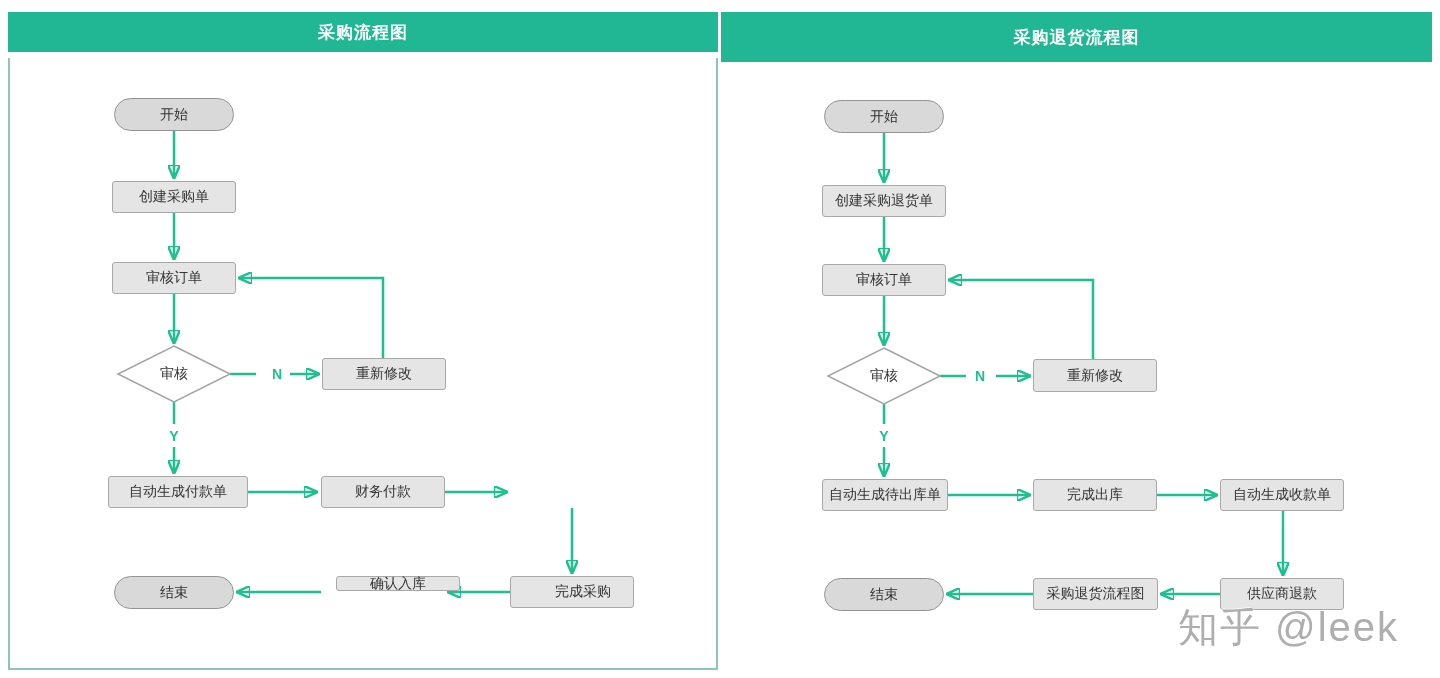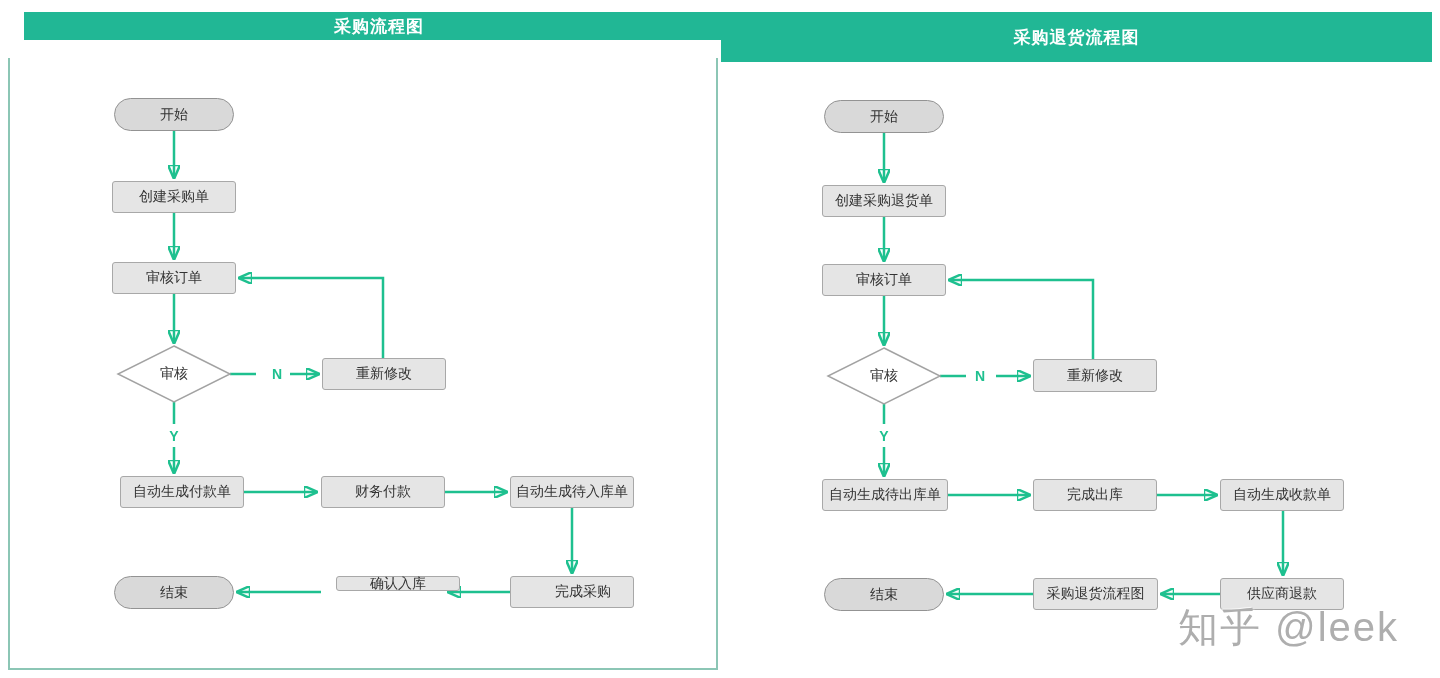--- a/index.html
+++ b/index.html
@@ -21,21 +21,21 @@
   .edge-label{position:absolute;display:flex;align-items:center;justify-content:center;
     font-size:14px;color:#1ec08f;font-weight:bold;}
   .watermark{position:absolute;left:1178px;top:600px;font-size:40px;color:#aeaeae;
     letter-spacing:2px;text-shadow:2px 2px 1px rgba(255,255,255,0.95),-1px -1px 0 rgba(255,255,255,0.7);}
 </style>
 </head>
 <body>
 
 <div class="stage">
 
-  <div class="panel-header" style="left:24px;top:12px;width:710px;height:28px;">
+  <div class="panel-header" style="left:8px;top:12px;width:710px;height:40px;">
     <span>采购流程图</span>
   </div>
   <div class="panel-body bordered" style="left:8px;top:58px;width:710px;height:612px;"></div>
 
   <div class="panel-header" style="left:721px;top:12px;width:711px;height:50px;">
     <span>采购退货流程图</span>
   </div>
   <div class="panel-body" style="left:721px;top:62px;width:711px;height:608px;"></div>
 
   <svg class="connectors">
@@ -78,23 +78,22 @@
       <path d="M1033,594 L948,594" marker-end="url(#ah)"></path>
       <polygon class="diamond" points="884,348 940,376 884,404 828,376"></polygon>
     </g>
   </svg>
 
   <div class="node pill" style="left:114px;top:98px;width:120px;height:33px;">开始</div>
   <div class="node" style="left:112px;top:181px;width:124px;height:32px;">创建采购单</div>
   <div class="node" style="left:112px;top:262px;width:124px;height:32px;">审核订单</div>
   <div class="diamond-label" style="left:134px;top:364px;width:80px;height:20px;">审核</div>
   <div class="node" style="left:322px;top:358px;width:124px;height:32px;">重新修改</div>
-  <div class="node" style="left:120px;top:476px;width:124px;height:32px;">自动生成付款单</div>
+  <div class="node" style="left:108px;top:476px;width:140px;height:32px;">自动生成付款单</div>
   <div class="node" style="left:321px;top:476px;width:124px;height:32px;">财务付款</div>
-  <div class="node" style="left:510px;top:476px;width:124px;height:32px;">自动生成待入库单</div>
   <div class="node" style="left:510px;top:576px;width:124px;height:32px;padding-left:22px;">完成采购</div>
   <div class="node" style="left:336px;top:576px;width:124px;height:15px;">确认入库</div>
   <div class="node pill" style="left:114px;top:576px;width:120px;height:33px;">结束</div>
   <div class="edge-label" style="left:267px;top:365px;width:20px;height:18px;">N</div>
   <div class="edge-label" style="left:164px;top:427px;width:20px;height:18px;">Y</div>
 
   <div class="node pill" style="left:824px;top:100px;width:120px;height:33px;">开始</div>
   <div class="node" style="left:822px;top:185px;width:124px;height:32px;">创建采购退货单</div>
   <div class="node" style="left:822px;top:264px;width:124px;height:32px;">审核订单</div>
   <div class="diamond-label" style="left:844px;top:366px;width:80px;height:20px;">审核</div>

